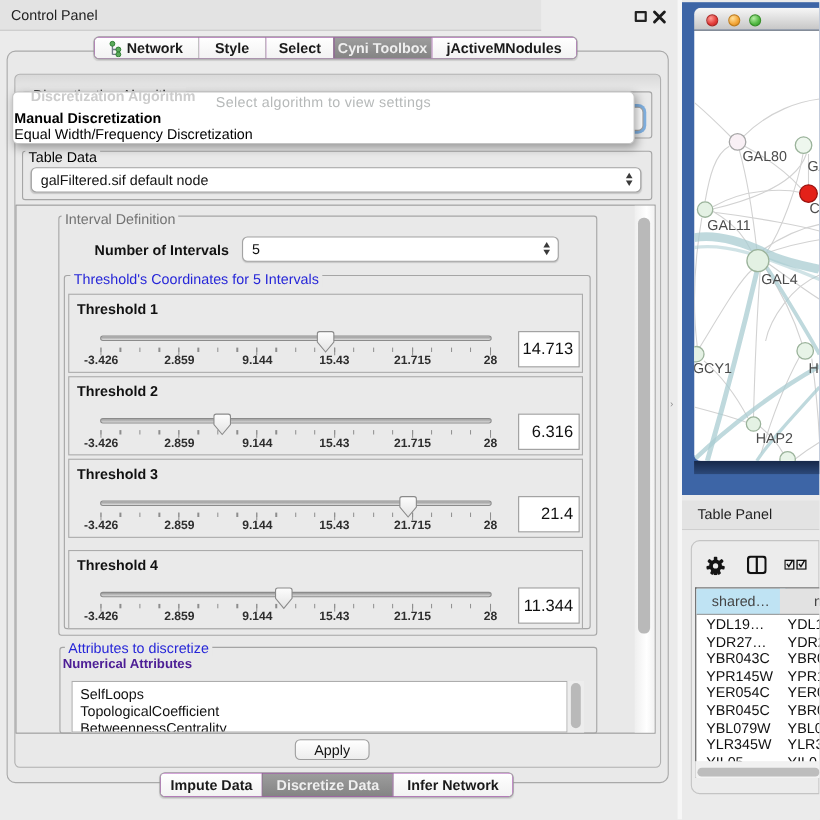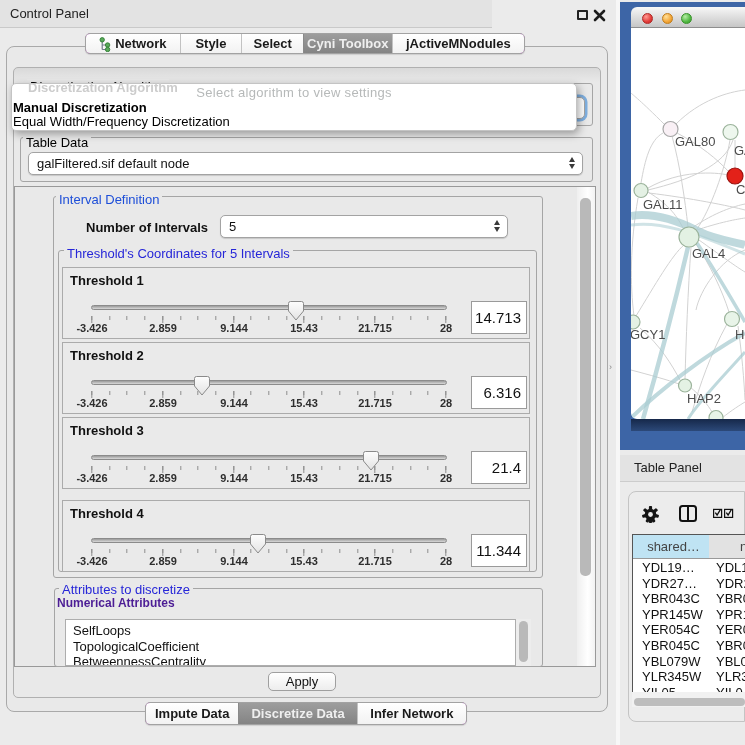--- a/index.html
+++ b/index.html
@@ -129,21 +129,21 @@
         <div class="d"></div>
       </div>
 </div>
 
 <div class="abs" style="left:14px;top:186px;width:582px;height:481px;
   border:1px solid #999; background:#e9e9e9;"></div>
 <div class="abs sbtrack" style="left:577px;top:187px;width:18px;height:479px;"></div>
 <div class="abs sbthumb" style="left:580px;top:198px;width:11px;height:378px;"></div>
 
 <div class="abs group" style="left:53px;top:196px;width:490px;height:382px;">
-  <div class="gtitle" style="left:2px;color:#1d4ed8;">Interval Definition</div>
+  <div class="gtitle" style="left:2px;color:#737373;">Interval Definition</div>
 </div>
 <div class="abs" style="left:86px;top:220px;font-size:13px;font-weight:bold;color:#111;">Number of Intervals</div>
 <div class="abs combo" style="left:220px;top:215px;width:288px;height:23px;">
   <div class="cv">5</div>
   <div class="carr" style="top:4px;">
         <div class="u"></div>
         <div class="d"></div>
       </div>
 </div>
 

